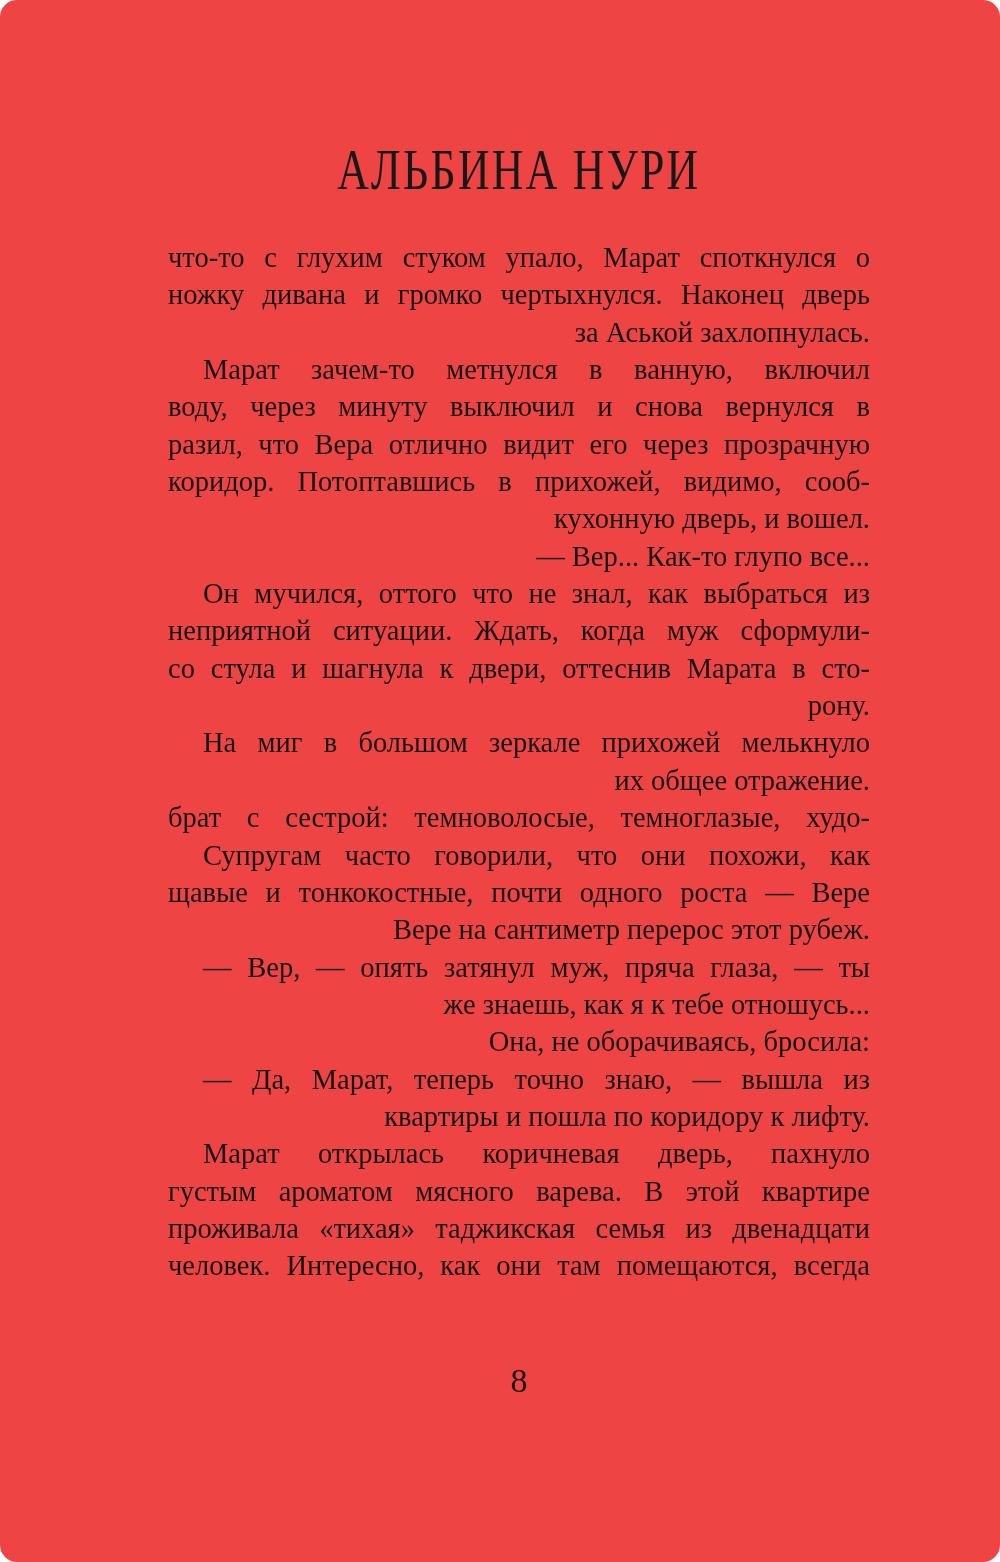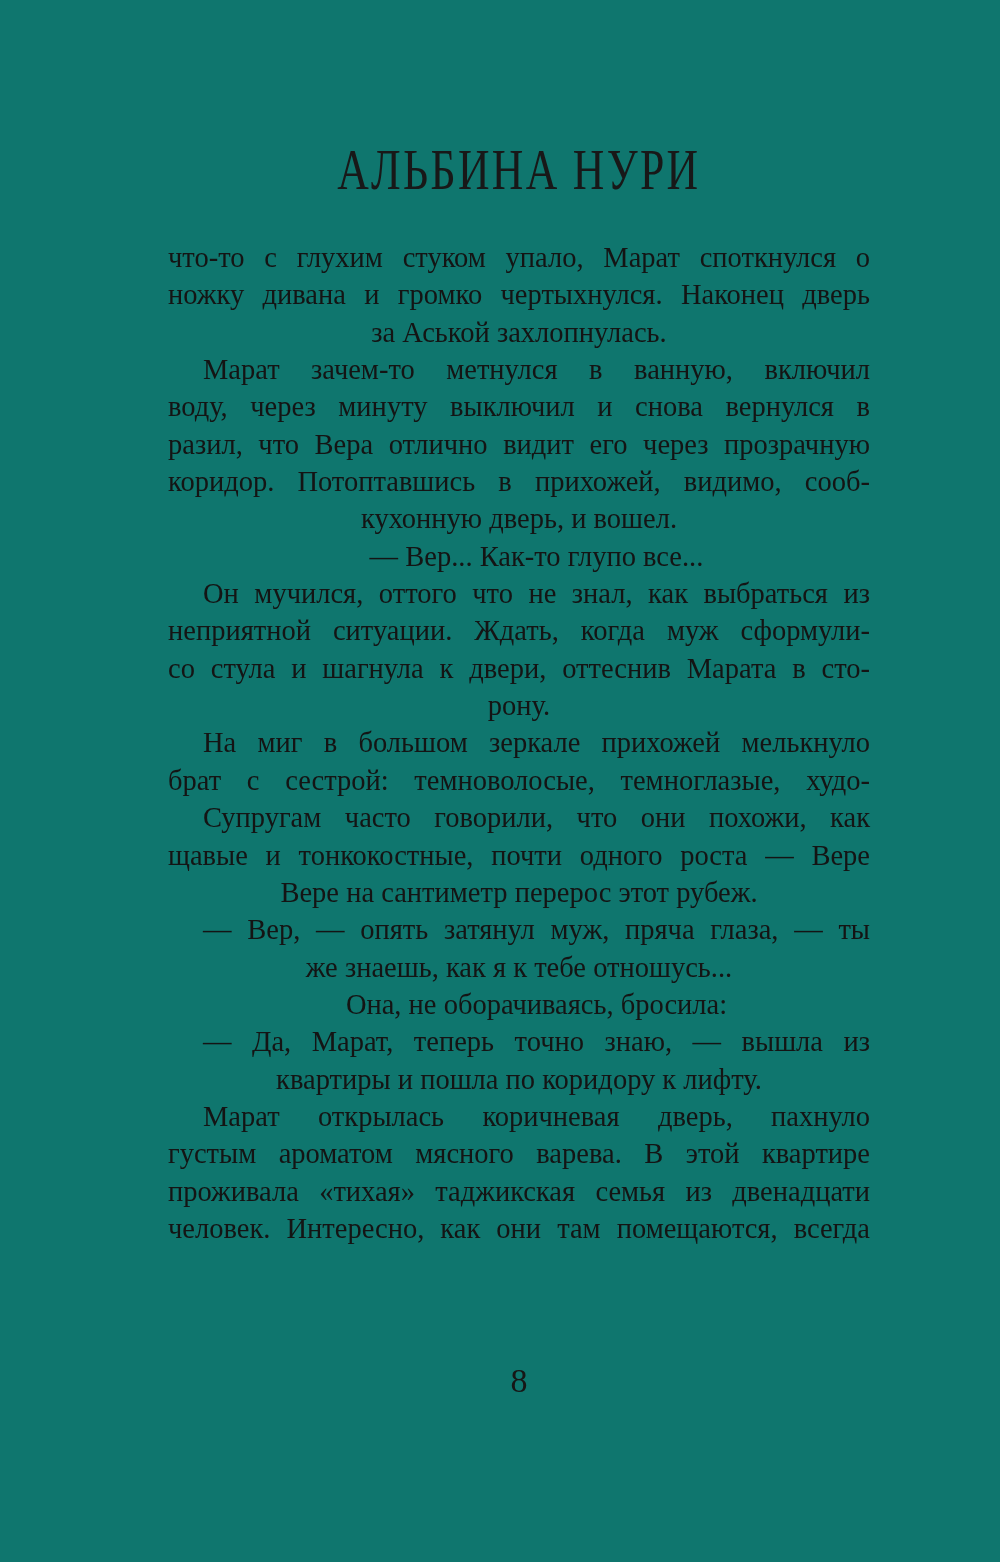--- a/index.html
+++ b/index.html
@@ -4,24 +4,25 @@
 <style>
   html, body {
     margin: 0;
     padding: 0;
     background: #ffffff;
   }
   .page {
     position: relative;
     width: 1000px;
     height: 1562px;
-    background: #0f766e;
+    background: #ef4444;
     color: #131313;
     font-family: "Liberation Serif", serif;
     overflow: hidden;
+    border-radius: 17px;
   }
   .title {
     position: absolute;
     top: 138px;
     left: 168px;
     width: 702px;
     text-align: center;
     white-space: nowrap;
   }
   .title-inner {
@@ -36,21 +37,21 @@
   .body-text {
     position: absolute;
     top: 239px;
     left: 168px;
     width: 702px;
   }
   .line {
     font-size: 28.5px;
     line-height: 37.35px;
     height: 37.35px;
-    text-align: center;
+    text-align: right;
     white-space: normal;
     color: #141414;
   }
   .line.j {
     text-align: justify;
     text-align-last: justify;
   }
   .line.ind {
     text-indent: 35px;
   }
@@ -81,20 +82,21 @@
       <div class="line j">воду, через минуту выключил и снова вернулся в</div>
       <div class="line j">разил, что Вера отлично видит его через прозрачную</div>
       <div class="line j">коридор. Потоптавшись в прихожей, видимо, сооб-</div>
       <div class="line">кухонную дверь, и вошел.</div>
       <div class="line ind">— Вер... Как-то глупо все...</div>
       <div class="line j ind">Он мучился, оттого что не знал, как выбраться из</div>
       <div class="line j">неприятной ситуации. Ждать, когда муж сформули-</div>
       <div class="line j">со стула и шагнула к двери, оттеснив Марата в сто-</div>
       <div class="line">рону.</div>
       <div class="line j ind">На миг в большом зеркале прихожей мелькнуло</div>
+      <div class="line">их общее отражение.</div>
       <div class="line j">брат с сестрой: темноволосые, темноглазые, худо-</div>
       <div class="line j ind">Супругам часто говорили, что они похожи, как</div>
       <div class="line j">щавые и тонкокостные, почти одного роста — Вере</div>
       <div class="line">Вере на сантиметр перерос этот рубеж.</div>
       <div class="line j ind">— Вер, — опять затянул муж, пряча глаза, — ты</div>
       <div class="line">же знаешь, как я к тебе отношусь...</div>
       <div class="line ind">Она, не оборачиваясь, бросила:</div>
       <div class="line j ind">— Да, Марат, теперь точно знаю, — вышла из</div>
       <div class="line">квартиры и пошла по коридору к лифту.</div>
       <div class="line j ind">Марат открылась коричневая дверь, пахнуло</div>

